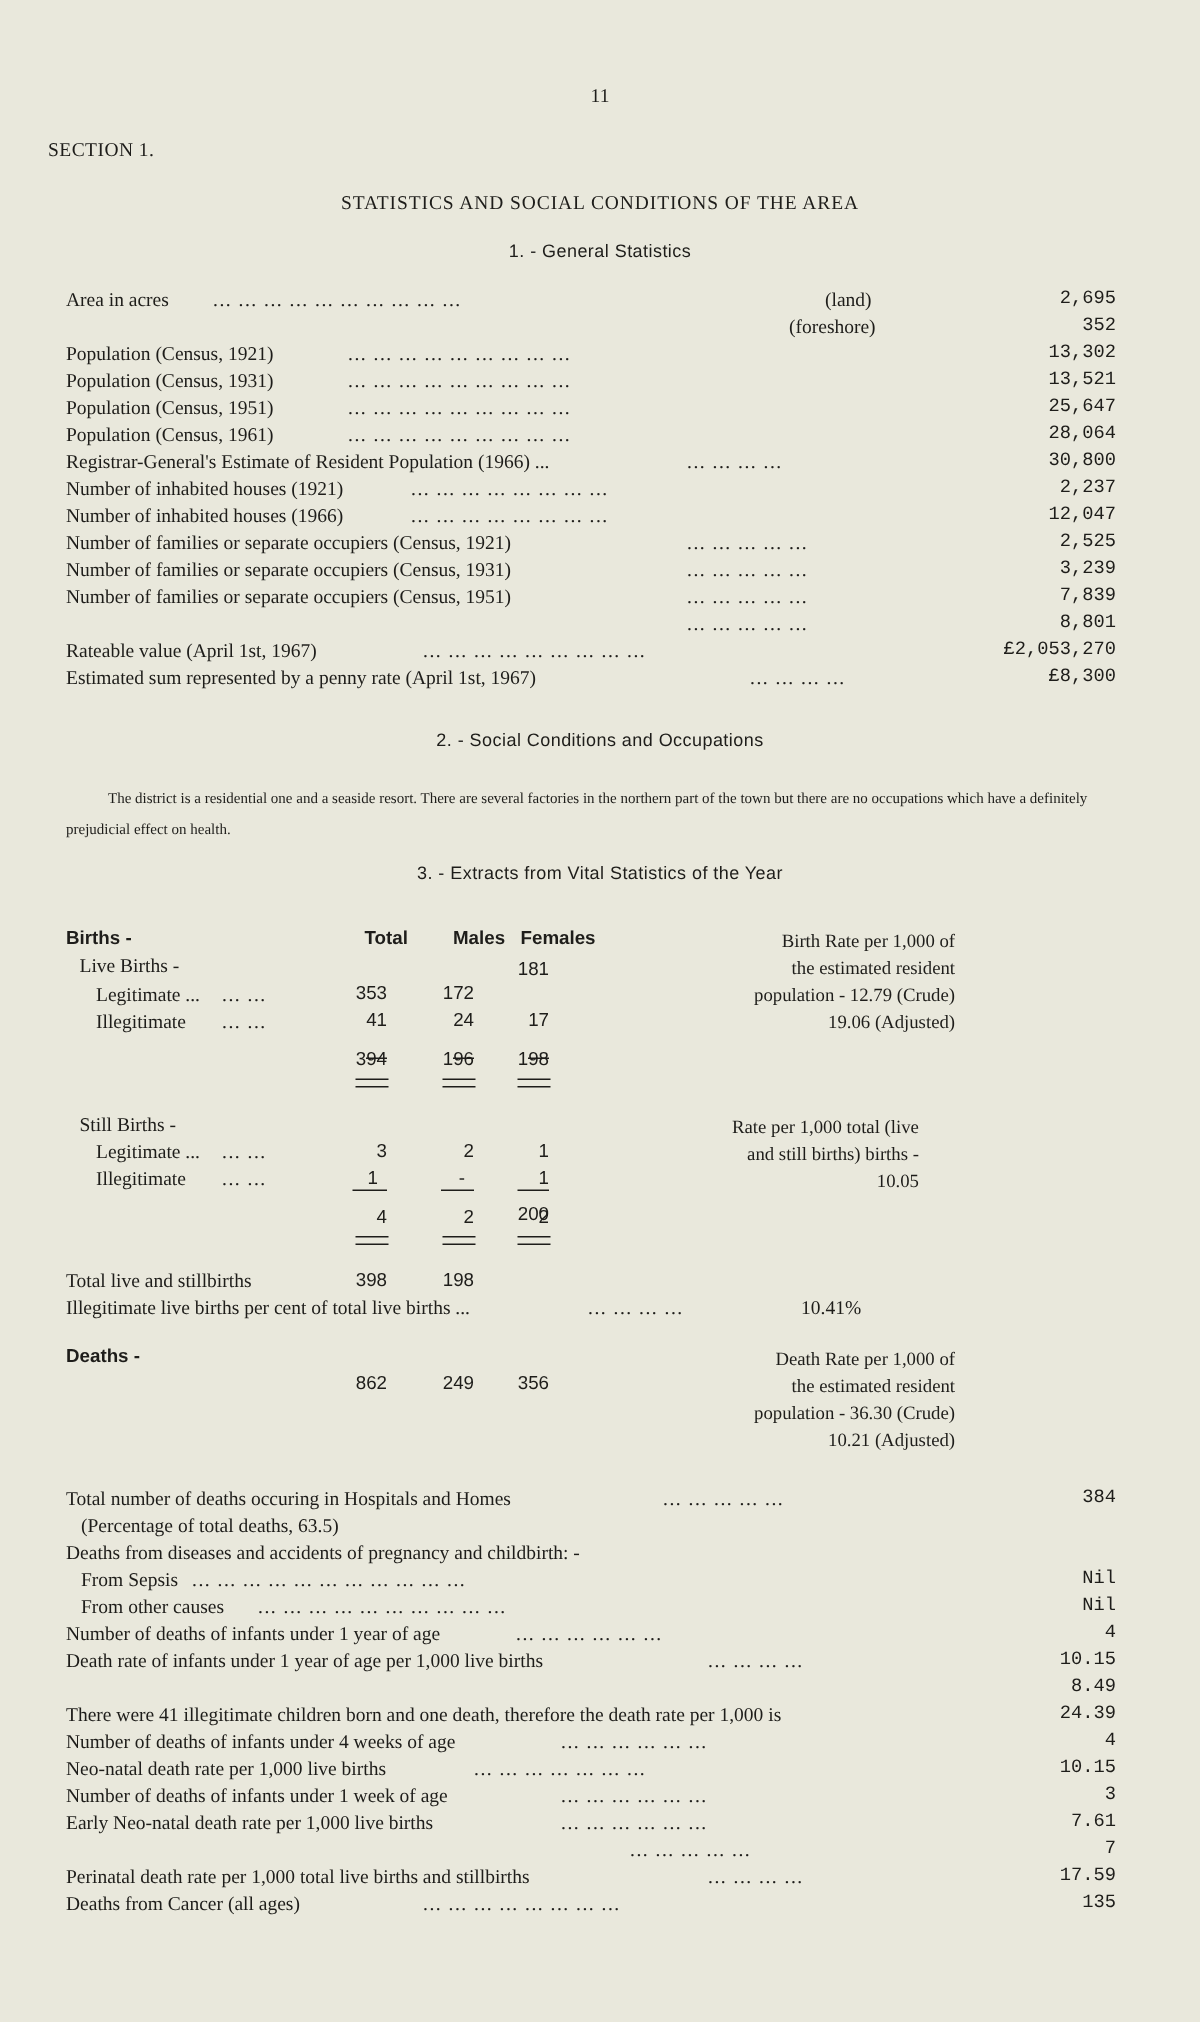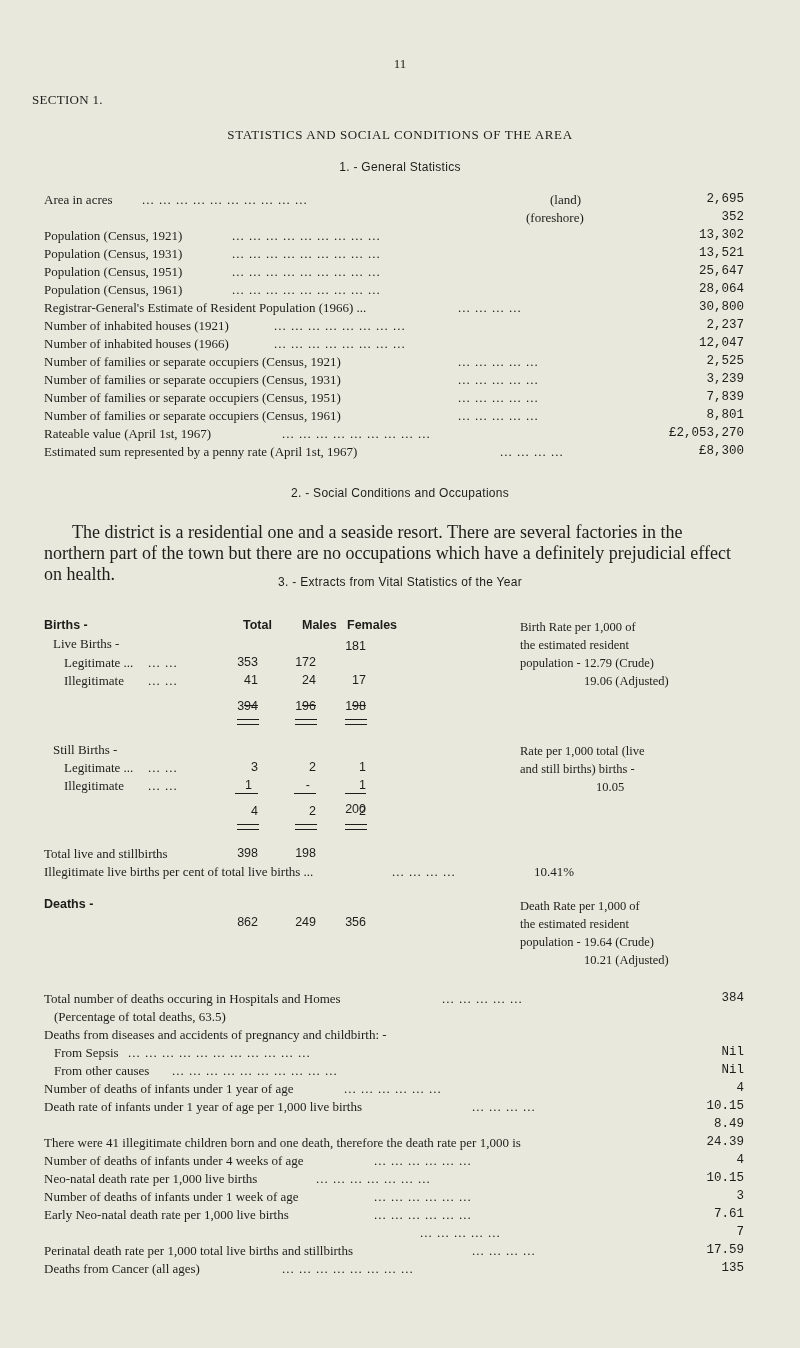--- a/index.html
+++ b/index.html
@@ -16,27 +16,27 @@
   .section-label { left:32px; top:92px; font-size:13px; letter-spacing:0.3px; }
   .main-title { left:0; width:800px; top:127px; text-align:center; font-size:13px; letter-spacing:0.6px; }
   .sub-title { left:0; width:800px; top:160px; text-align:center; font-family:"Liberation Sans","DejaVu Sans",sans-serif; font-size:12px; letter-spacing:0.3px; }
 
   .row { position:absolute; left:44px; width:700px; height:18px; font-size:13px; }
   .row .lbl { position:absolute; left:0; top:0; white-space:nowrap; }
   .row .dots { position:absolute; top:0; white-space:nowrap; letter-spacing:1px; }
   .row .qual { position:absolute; top:0; white-space:nowrap; }
   .row .val { position:absolute; right:0; top:0; text-align:right; white-space:nowrap; font-family:"Liberation Mono","DejaVu Sans Mono",monospace; font-size:12.5px; }
 
-  .para { position:absolute; left:44px; width:700px; font-size:18px; line-height:21px; }
+  .para { position:absolute; left:44px; width:700px; font-size:10px; line-height:21px; }
 
   .tbl-num { position:absolute; width:40px; text-align:right; font-size:12.5px; font-family:"Liberation Sans","DejaVu Sans",sans-serif; }
   .hdr { font-weight:bold; font-family:"Liberation Sans","DejaVu Sans",sans-serif; font-size:12.5px; position:absolute; }
   .underline-num { border-bottom:1.5px solid #1e1d1a; padding-bottom:18px; }
   .dbl { position:absolute; width:22px; height:4px; border-top:1.5px solid #1e1d1a; border-bottom:1.5px solid #1e1d1a; }
-  .sideblock { position:absolute; left:520px; font-size:12.5px; line-height:18px; white-space:nowrap; }
+  .sideblock { position:absolute; left:488px; font-size:12.5px; line-height:18px; white-space:nowrap;text-align:right; }
 </style>
 </head>
 <body>
 
 <div class="abs page-number">11</div>
 <div class="abs section-label">SECTION 1.</div>
 <div class="abs main-title">STATISTICS AND SOCIAL CONDITIONS OF THE AREA</div>
 <div class="abs sub-title">1.  -  General Statistics</div>
 
 <div>
@@ -94,21 +94,20 @@
     <span class="lbl">Number of families or separate occupiers (Census, 1931)</span>
     <span class="dots" style="left:414px">...  ...  ...  ...  ...</span>
     <span class="val">3,239</span>
   </div>
   <div class="row" style="top:390px">
     <span class="lbl">Number of families or separate occupiers (Census, 1951)</span>
     <span class="dots" style="left:414px">...  ...  ...  ...  ...</span>
     <span class="val">7,839</span>
   </div>
   <div class="row" style="top:408px">
-    <span class="lbl">Number of families or separate occupiers (Census, 1961)</span>
     <span class="dots" style="left:414px">...  ...  ...  ...  ...</span>
     <span class="val">8,801</span>
   </div>
   <div class="row" style="top:426px">
     <span class="lbl">Rateable value (April 1st, 1967)</span>
     <span class="dots" style="left:238px">...  ...  ...  ...  ...  ...  ...  ...  ...</span>
     <span class="val">£2,053,270</span>
   </div>
   <div class="row" style="top:444px">
     <span class="lbl">Estimated sum represented by a penny rate (April 1st, 1967)</span>
@@ -193,21 +192,21 @@
   <span class="abs" style="left:534px; top:864px">10.41%</span>
 
   <span class="hdr" style="left:44px; top:897px">Deaths -</span>
   <span class="tbl-num" style="left:218px; top:915px">862</span>
   <span class="tbl-num" style="left:276px; top:915px">249</span>
   <span class="tbl-num" style="left:326px; top:915px">356</span>
 
   <div class="sideblock" style="top:897px">
     <div>Death Rate per 1,000 of</div>
     <div>the estimated resident</div>
-    <div>population  -  19.64 (Crude)</div>
+    <div>population  -  36.30 (Crude)</div>
     <div style="padding-left:64px">10.21 (Adjusted)</div>
   </div>
 </div>
 
 <div>
   <div class="row" style="top:991px">
     <span class="lbl">Total number of deaths occuring in Hospitals and Homes</span>
     <span class="dots" style="left:398px">...   ...   ...   ...   ...</span>
     <span class="val">384</span>
   </div>

